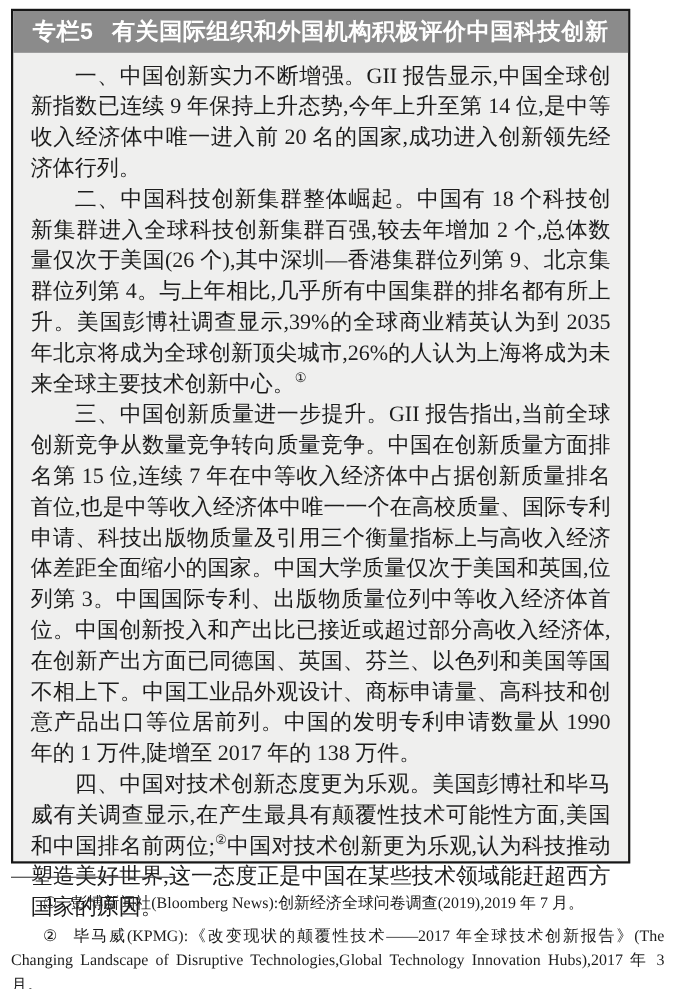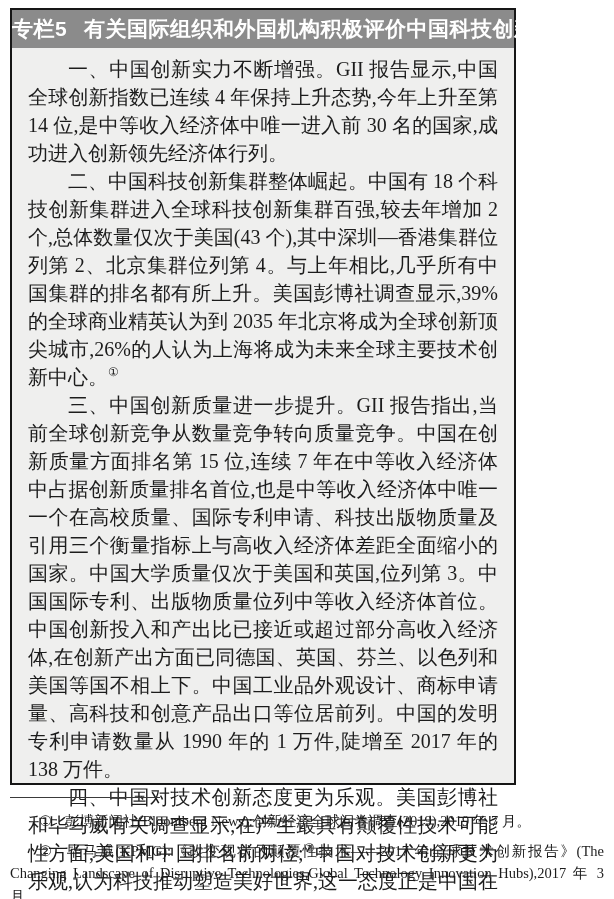--- a/index.html
+++ b/index.html
@@ -10,21 +10,21 @@
     height: 899px;
     background: #ffffff;
     font-family: "Liberation Serif", "DejaVu Serif", serif;
     color: #1c1c1c;
     overflow: hidden;
   }
   .column-box {
     position: absolute;
     left: 10px;
     top: 8px;
-    width: 506px;
+    width: 563px;
     height: 777px;
     border: 2px solid #161616;
     background: #efefee;
   }
   .column-header {
     height: 38px;
     background: #8b8b8b;
     color: #ffffff;
     font-family: "Liberation Sans", "DejaVu Sans", sans-serif;
     font-weight: bold;
@@ -77,23 +77,23 @@
 <div class="page">
 
   <div class="column-box">
 
     <div class="column-header">
       <span class="hdr-label">专栏5</span><span>有关国际组织和外国机构积极评价中国科技创新</span>
     </div>
 
     <div class="column-body">
 
-      <p><span>一、中国创新实力不断增强。GII 报告显示,中国全球创新指数已连续 4 年保持上升态势,今年上升至第 14 位,是中等收入经济体中唯一进入前 30 名的国家,成功进入创新领先经济体行列。</span></p>
+      <p><span>一、中国创新实力不断增强。GII 报告显示,中国全球创新指数已连续 9 年保持上升态势,今年上升至第 14 位,是中等收入经济体中唯一进入前 20 名的国家,成功进入创新领先经济体行列。</span></p>
 
-      <p><span>二、中国科技创新集群整体崛起。中国有 18 个科技创新集群进入全球科技创新集群百强,较去年增加 2 个,总体数量仅次于美国(43 个),其中深圳—香港集群位列第 2、北京集群位列第 4。与上年相比,几乎所有中国集群的排名都有所上升。美国彭博社调查显示,39%的全球商业精英认为到 2035 年北京将成为全球创新顶尖城市,26%的人认为上海将成为未来全球主要技术创新中心。</span><sup class="fn-ref">①</sup></p>
+      <p><span>二、中国科技创新集群整体崛起。中国有 18 个科技创新集群进入全球科技创新集群百强,较去年增加 2 个,总体数量仅次于美国(26 个),其中深圳—香港集群位列第 9、北京集群位列第 4。与上年相比,几乎所有中国集群的排名都有所上升。美国彭博社调查显示,39%的全球商业精英认为到 2035 年北京将成为全球创新顶尖城市,26%的人认为上海将成为未来全球主要技术创新中心。</span><sup class="fn-ref">①</sup></p>
 
       <p><span>三、中国创新质量进一步提升。GII 报告指出,当前全球创新竞争从数量竞争转向质量竞争。中国在创新质量方面排名第 15 位,连续 7 年在中等收入经济体中占据创新质量排名首位,也是中等收入经济体中唯一一个在高校质量、国际专利申请、科技出版物质量及引用三个衡量指标上与高收入经济体差距全面缩小的国家。中国大学质量仅次于美国和英国,位列第 3。中国国际专利、出版物质量位列中等收入经济体首位。中国创新投入和产出比已接近或超过部分高收入经济体,在创新产出方面已同德国、英国、芬兰、以色列和美国等国不相上下。中国工业品外观设计、商标申请量、高科技和创意产品出口等位居前列。中国的发明专利申请数量从 1990 年的 1 万件,陡增至 2017 年的 138 万件。</span></p>
 
       <p><span>四、中国对技术创新态度更为乐观。美国彭博社和毕马威有关调查显示,在产生最具有颠覆性技术可能性方面,美国和中国排名前两位;</span><sup class="fn-ref">②</sup><span>中国对技术创新更为乐观,认为科技推动塑造美好世界,这一态度正是中国在某些技术领域能赶超西方国家的原因。</span></p>
     </div>
 
   </div>
 
   <div class="footnotes">
     <div class="fn-divider"></div>

